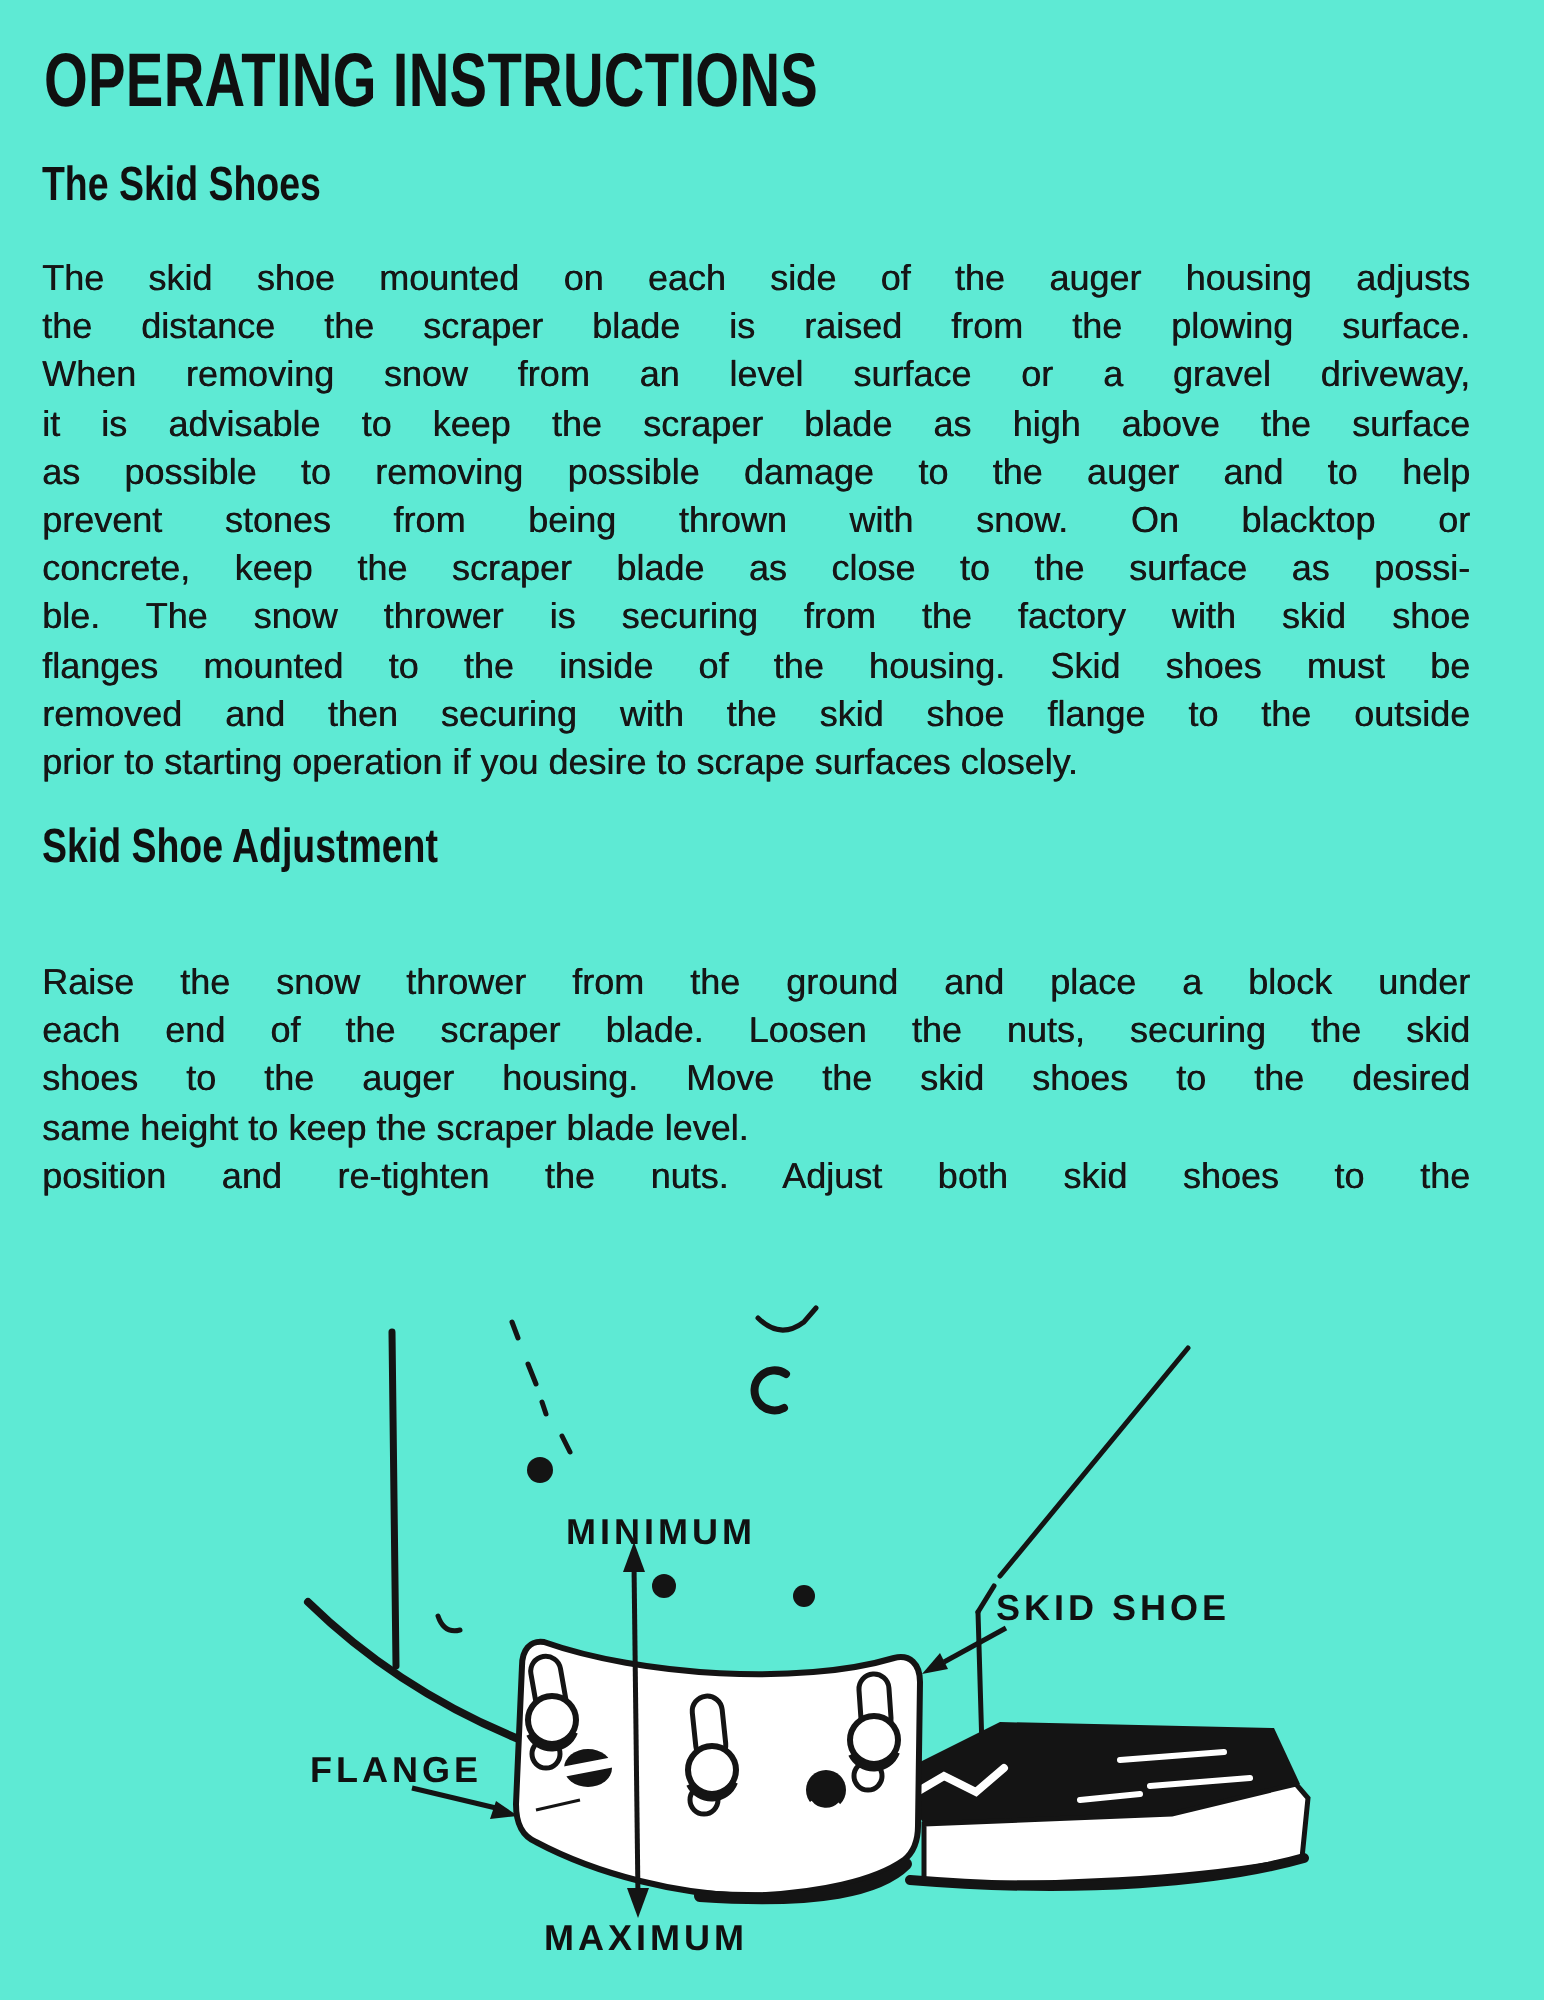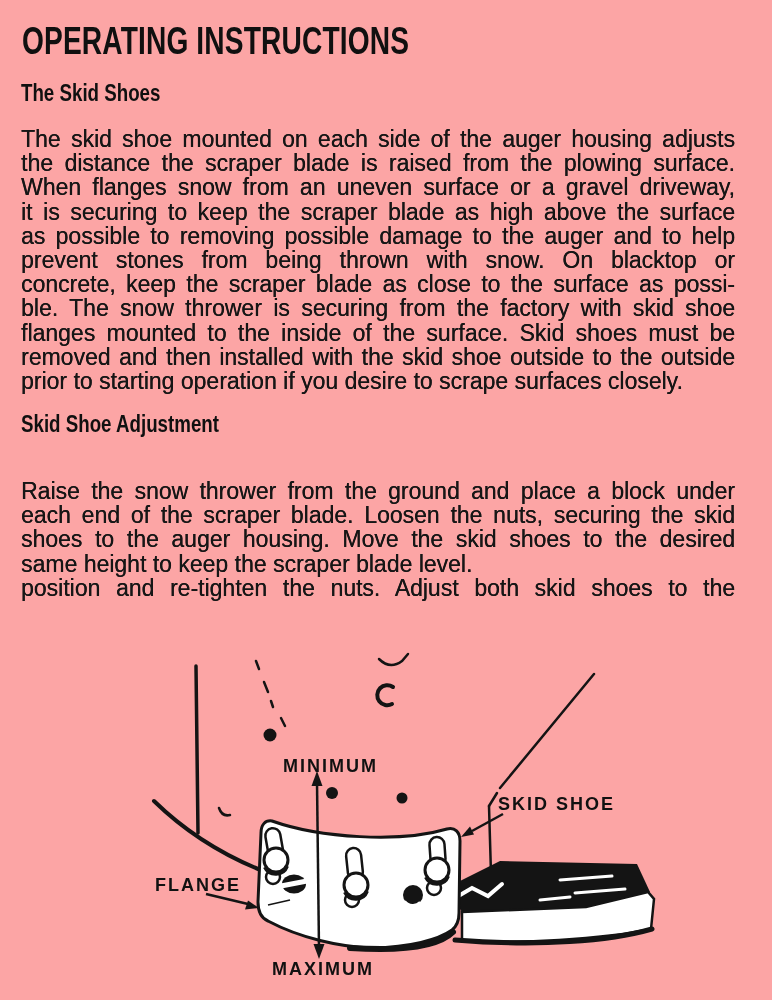--- a/index.html
+++ b/index.html
@@ -2,38 +2,38 @@
 <html><head>
 <meta charset="utf-8">
 <style>
   html,body { margin:0; padding:0; }
   body {
     width:772px; height:1000px; position:relative;
     background:#ffffff; color:#151515;
     font-family:"Liberation Sans", sans-serif;
     overflow:hidden;
   }
-  .page { position:absolute; inset:0; background:#fca5a5; }
+  .page { position:absolute; inset:0; background:#5eead4; }
   .doc-title {
     position:absolute; left:22px; top:20px;
     font-size:38px; font-weight:bold; white-space:nowrap;
     transform:scaleX(0.74); transform-origin:left top;
     letter-spacing:0.2px; color:#101010;
   }
   .sec-heading {
     position:absolute; left:21px;
     font-size:24px; font-weight:bold; line-height:1; white-space:nowrap;
     transform:scaleX(0.78); transform-origin:left top;
     color:#101010;
   }
   .sec-heading.h-1 { top:81px; }
   .sec-heading.h-2 { top:412px; }
   .para {
     position:absolute; left:21px; width:714px;
-    font-size:23px; line-height:24.2px; color:#161616;
+    font-size:18px; line-height:24.2px; color:#161616;
     text-shadow:0.25px 0 0 currentColor;
   }
   .para-1 { top:127px; }
   .para-2 { top:479px; }
   .tline { text-align:justify; text-align-last:justify; }
   .tline.tline-last { text-align-last:left; }
   .figure-svg { position:absolute; left:0; top:600px; width:772px; height:400px; }
   .fig-label {
     font-family:"Liberation Sans", sans-serif;
     font-size:18px; font-weight:bold; letter-spacing:2px; fill:#111111;
@@ -44,28 +44,28 @@
 
 <div class="page">
 
   <div class="doc-title">OPERATING INSTRUCTIONS</div>
 
   <div class="sec-heading h-1">The Skid Shoes</div>
 
   <div class="para para-1">
       <div class="tline">The skid shoe mounted on each side of the auger housing adjusts</div>
       <div class="tline">the distance the scraper blade is raised from the plowing surface.</div>
-      <div class="tline">When flanges snow from an uneven surface or a gravel driveway,</div>
-      <div class="tline">it is securing to keep the scraper blade as high above the surface</div>
+      <div class="tline">When removing snow from an level surface or a gravel driveway,</div>
+      <div class="tline">it is advisable to keep the scraper blade as high above the surface</div>
       <div class="tline">as possible to removing possible damage to the auger and to help</div>
       <div class="tline">prevent stones from being thrown with snow. On blacktop or</div>
       <div class="tline">concrete, keep the scraper blade as close to the surface as possi-</div>
       <div class="tline">ble. The snow thrower is securing from the factory with skid shoe</div>
-      <div class="tline">flanges mounted to the inside of the surface. Skid shoes must be</div>
-      <div class="tline">removed and then installed with the skid shoe outside to the outside</div>
+      <div class="tline">flanges mounted to the inside of the housing. Skid shoes must be</div>
+      <div class="tline">removed and then securing with the skid shoe flange to the outside</div>
       <div class="tline tline-last">prior to starting operation if you desire to scrape surfaces closely.</div>
     </div>
 
   <div class="sec-heading h-2">Skid Shoe Adjustment</div>
 
   <div class="para para-2">
       <div class="tline">Raise the snow thrower from the ground and place a block under</div>
       <div class="tline">each end of the scraper blade. Loosen the nuts, securing the skid</div>
       <div class="tline">shoes to the auger housing. Move the skid shoes to the desired</div>
       <div class="tline tline-last">same height to keep the scraper blade level.</div>

